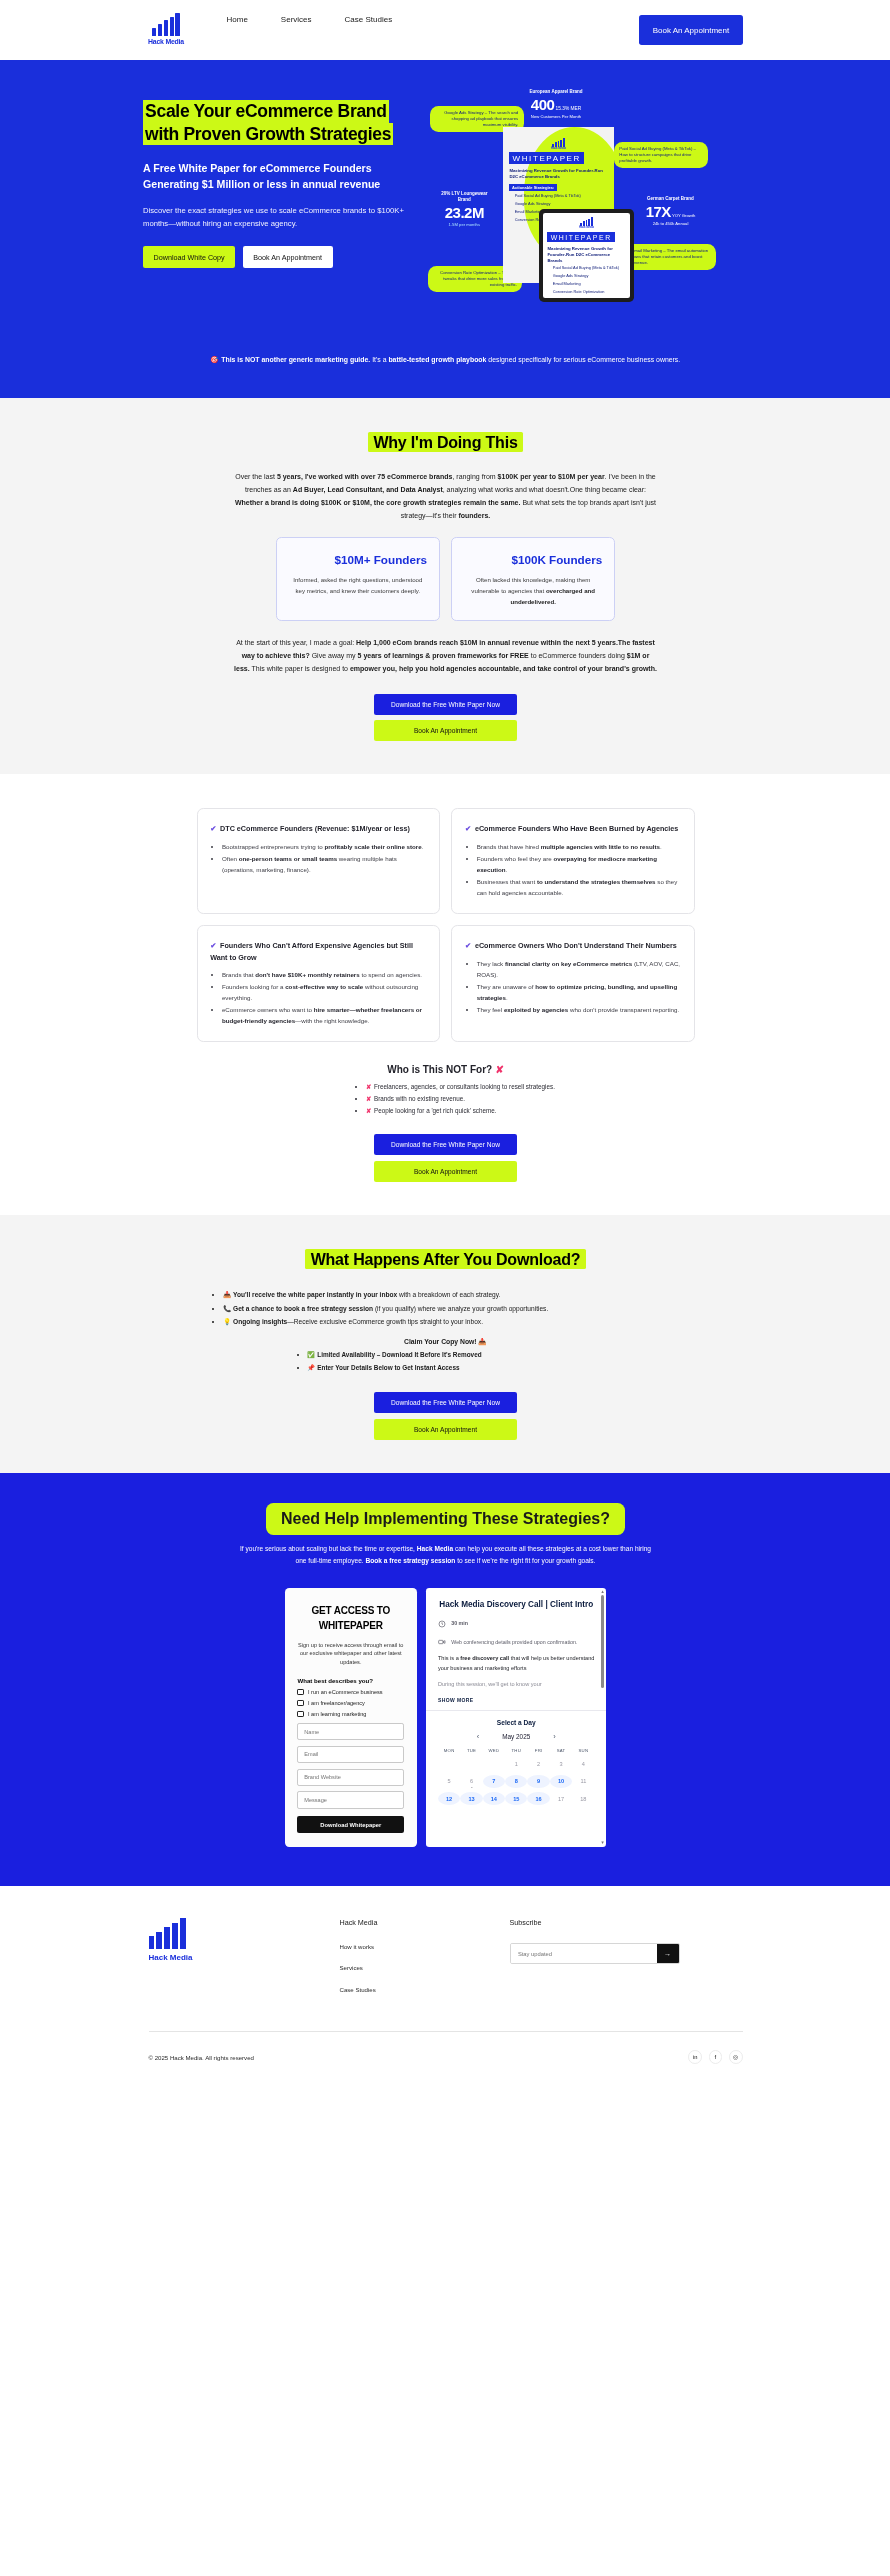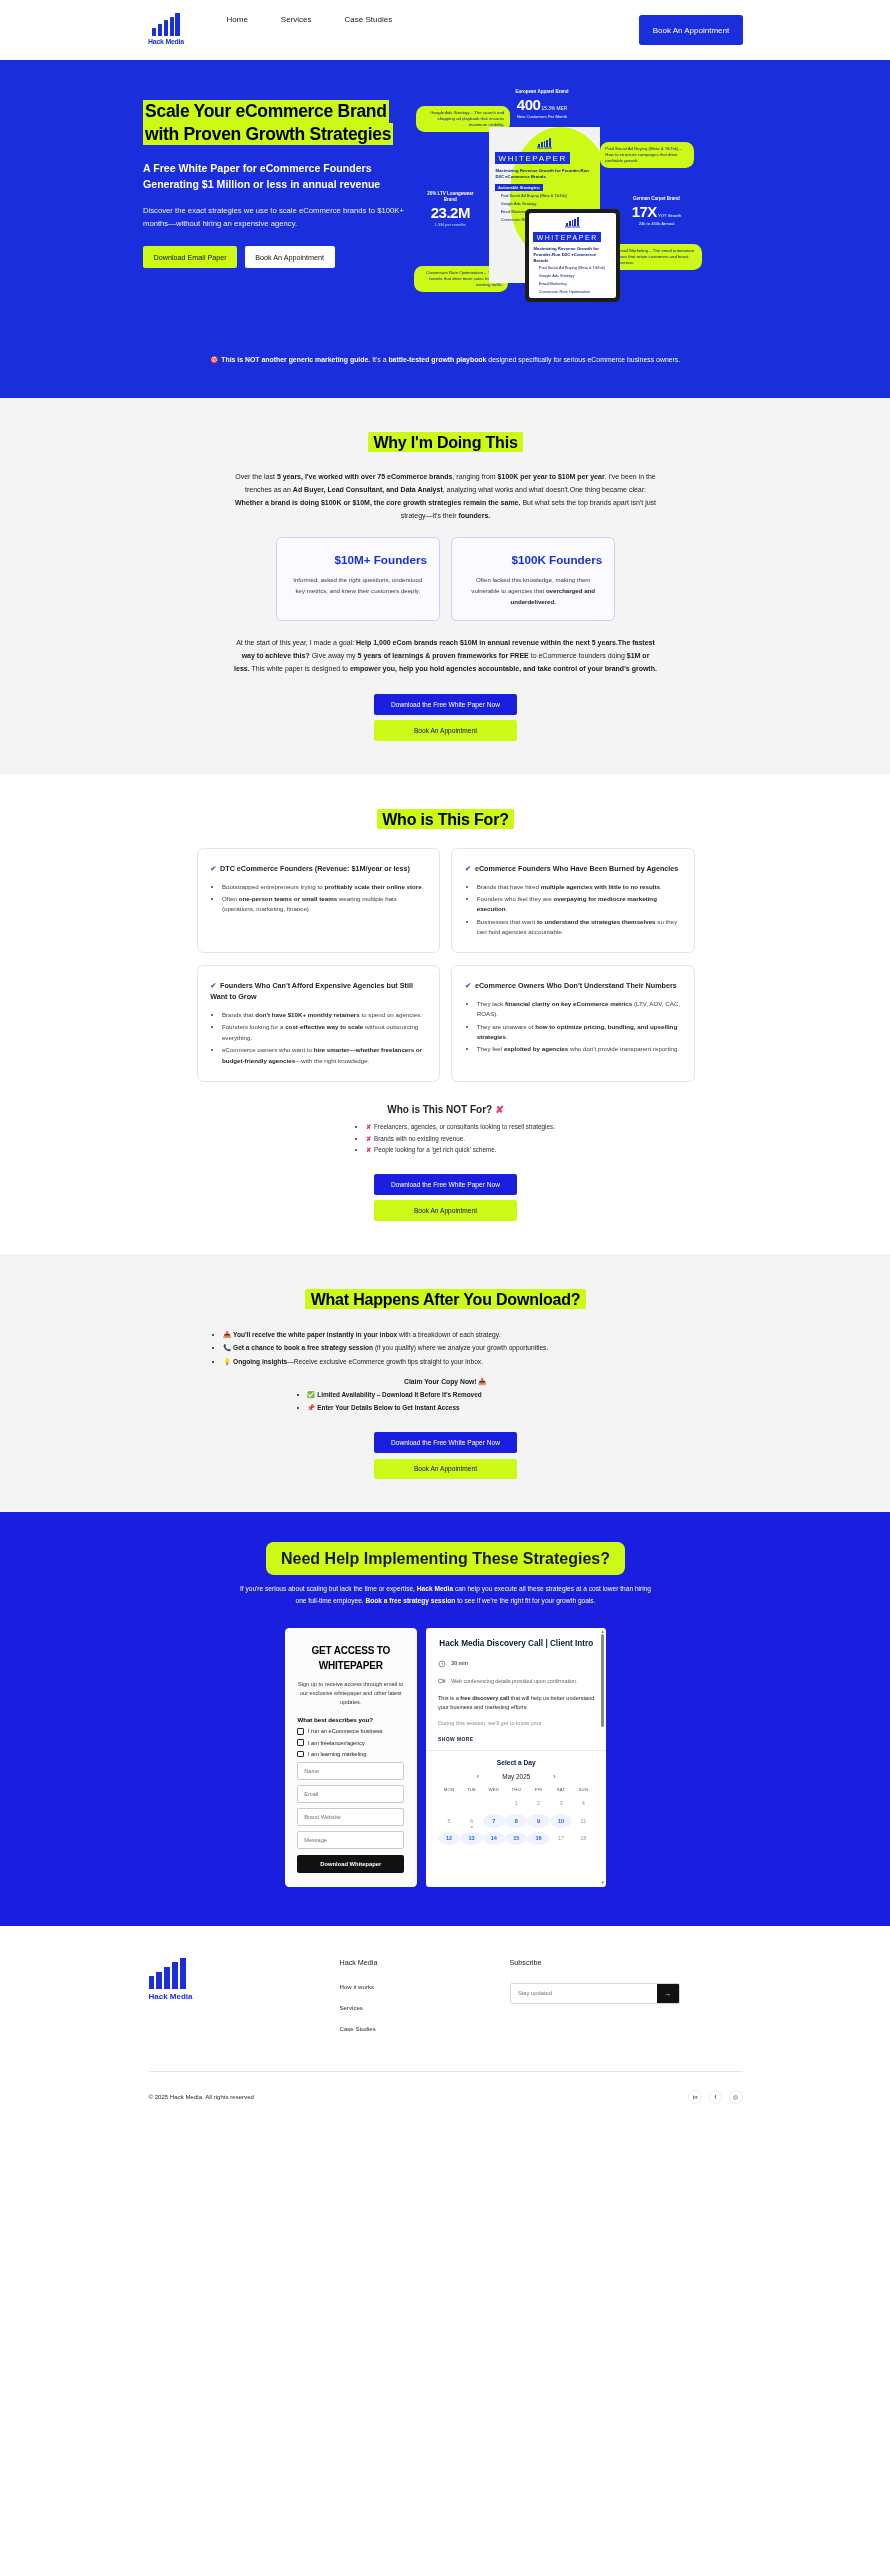--- a/index.html
+++ b/index.html
@@ -30,21 +30,21 @@
   .nav-links { display:flex; gap:33px; margin-left:10.6px; }
   .nav-links a { font-size:8px; color:#1a1a1a; text-decoration:none; }
   .nav-cta {
     margin-left:auto; margin-right:148px; background:#1a2fdb; color:#fff;
     font-size:8px; padding:7.4px 13.8px; border:none; border-radius:2.7px; cursor:pointer;
     white-space:nowrap;
   }
 
   
   .hero { background:#1a2fdb; padding:31px 0 32px; color:#fff; position:relative; }
-  .hero-grid { display:flex; padding:0 127px 0 143px; gap:6px; align-items:flex-start;}
+  .hero-grid { display:flex; padding:0 127px 0 143px; gap:20px; align-items:flex-start;}
   .hero-left { width:276px; padding-top:9.5px; }
   .hl-title {
     display:inline; background:#ccf916; color:#000;
     font-size:17.5px; line-height:1.30; font-weight:700; letter-spacing:-0.3px;
     box-decoration-break:clone; -webkit-box-decoration-break:clone; padding:1.1px 2.1px;
   }
   .hl-sub { margin-top:13.8px; font-size:10.6px; font-weight:700; line-height:1.55; }
   .hl-desc { margin-top:12.7px; font-size:7.7px; line-height:1.65; color:#f2f2ff; }
   .hl-btns { margin-top:15px; display:flex; gap:7.4px; }
   .btn-lime { background:#ccf916; color:#111; border:none; font-size:7.2px; padding:6.9px 10.6px; border-radius:2.1px; cursor:pointer;}
@@ -233,21 +233,21 @@
     </div>
   </div>
 
   <div class="hero">
     <div class="hero-grid">
       <div class="hero-left">
         <div><span class="hl-title">Scale Your eCommerce Brand with Proven Growth Strategies</span></div>
         <div class="hl-sub">A Free White Paper for eCommerce Founders Generating $1 Million or less in annual revenue</div>
         <div class="hl-desc">Discover the exact strategies we use to scale eCommerce brands to $100K+ months—without hiring an expensive agency.</div>
         <div class="hl-btns">
-          <button class="btn-lime">Download Email Paper</button>
+          <button class="btn-lime">Download White Copy</button>
           <button class="btn-white">Book An Appointment</button>
         </div>
       </div>
 
       <div class="hero-right">
         <div class="hv stat" style="left:80px; top:-2.1px; width:74px;">
           <div class="lbl">European Apparel Brand</div>
           <div><span class="big">400</span>
             <span style="font-size:4.8px;">15.3% MER</span></div>
           <div>New Customers Per Month</div>
@@ -344,21 +344,20 @@
       <span>At the start of this year, I made a goal: </span><b>Help 1,000 eCom brands reach $10M in annual revenue within the next 5 years.The fastest way to achieve this?</b><span> Give away my </span><b>5 years of learnings &amp; proven frameworks for FREE</b><span> to eCommerce founders doing </span><b>$1M or less.</b><span> This white paper is designed to </span><b>empower you, help you hold agencies accountable, and take control of your brand's growth.</b>
     </div>
 
     <div class="cta-stack">
       <button class="cta-blue">Download the Free White Paper Now</button>
       <button class="cta-lime">Book An Appointment</button>
     </div>
   </div>
 
   <div class="sec white">
-    <div class="sec-title"><span>Who is This For?</span></div>
     <div class="for-grid" id="for-grid">
         <div class="for-card">
           <h4><span class="tick">✔</span>DTC eCommerce Founders (Revenue: $1M/year or less)</h4>
           <ul>
             <li>Bootstrapped entrepreneurs trying to <b>profitably scale their online store</b>.</li>
             <li>Often <b>one-person teams or small teams</b> wearing multiple hats (operations, marketing, finance).</li>
           </ul>
         </div>
         <div class="for-card">
           <h4><span class="tick">✔</span>eCommerce Founders Who Have Been Burned by Agencies</h4>

